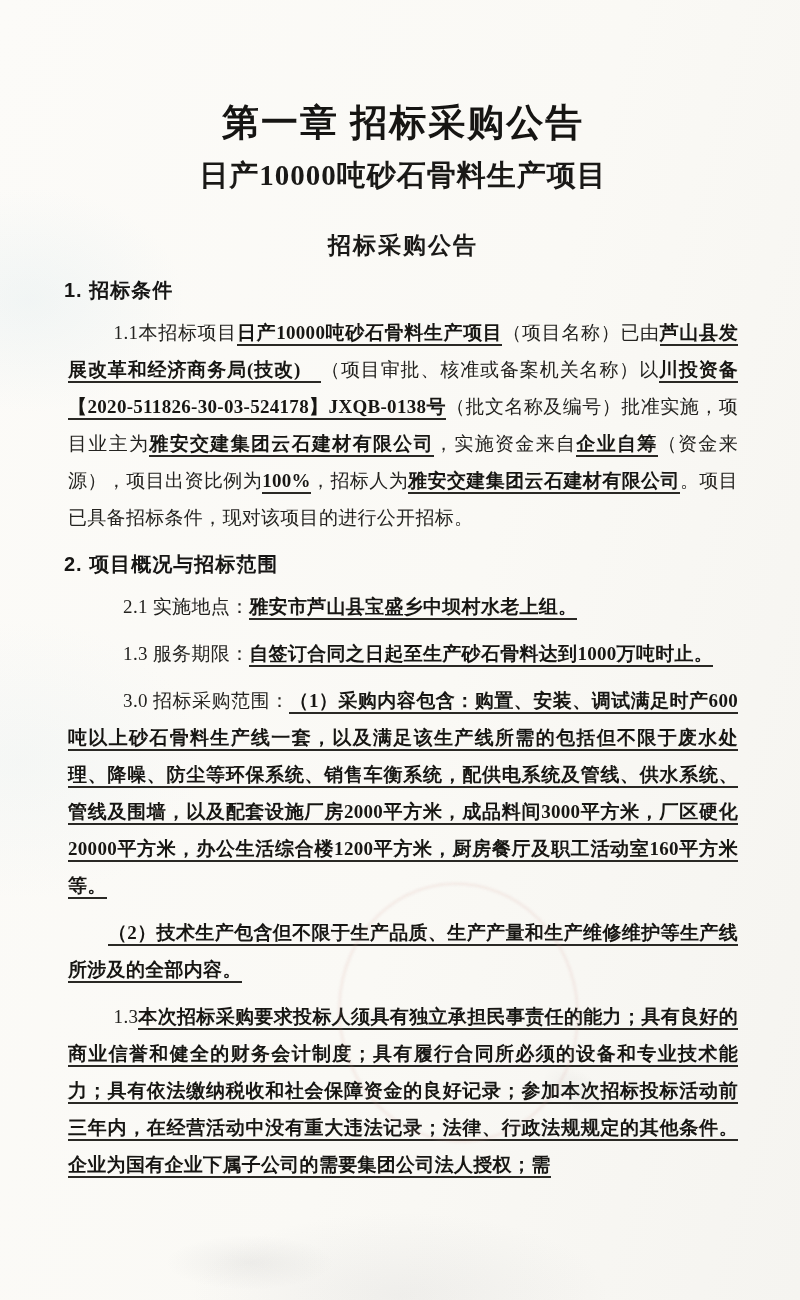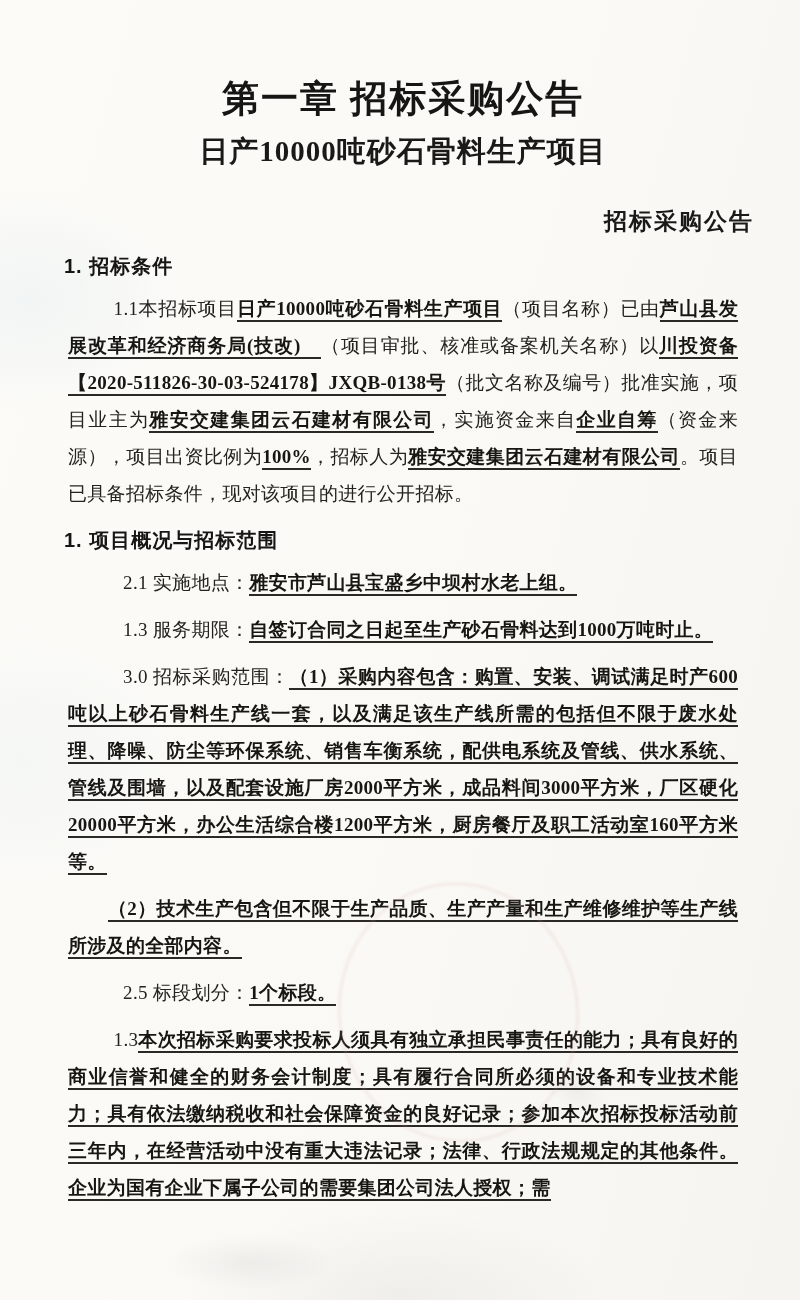--- a/index.html
+++ b/index.html
@@ -7,21 +7,21 @@
     width:800px;height:1300px;
     background:#eceae6;
     font-family:"Liberation Serif","DejaVu Serif",serif;
     overflow:hidden;
   }
   .page{
     position:relative;
     width:800px;height:1300px;
     background:linear-gradient(105deg,#fcfbf8 0%,#faf9f5 55%,#f5f4f0 100%);
     box-sizing:border-box;
-    padding:76px 46px 0 52px;
+    padding:100px 46px 0 52px;
     color:#1e1d1a;
     overflow:hidden;
   }
   
   .page::before{
     content:"";position:absolute;inset:0;pointer-events:none;
     background:
       radial-gradient(220px 160px at 30px 300px, rgba(210,228,235,0.25), transparent 70%),
       radial-gradient(260px 200px at 20px 760px, rgba(215,230,236,0.18), transparent 70%),
       radial-gradient(300px 120px at 400px 1296px, rgba(150,150,155,0.10), transparent 70%);
@@ -32,21 +32,20 @@
     line-height:46px;margin:0;color:#161513;
   }
   .project-title{
     font-size:29px;font-weight:700;letter-spacing:1px;
     line-height:38px;margin:10px 0 0 0;color:#1a1917;
   }
   .page-heading{
     font-size:23px;font-weight:700;letter-spacing:2px;
     line-height:30px;margin:36px 0 16px 0;color:#1a1917;
     font-family:"Liberation Sans","DejaVu Sans",sans-serif;
-    text-align:right;
   }
   .doc-body{position:relative;}
   .sec-heading{
     font-family:"Liberation Sans","DejaVu Sans",sans-serif;
     font-size:20px;font-weight:700;letter-spacing:1px;
     line-height:28px;margin:14px 0 6px 12px;color:#171615;
   }
   .para{
     font-size:19px;line-height:37px;margin:10px 16px;
     text-align:justify;color:#242320;
@@ -89,25 +88,24 @@
 
   <div class="titles">
     <h1 class="chapter-title">第一章 招标采购公告</h1>
     <h2 class="project-title">日产10000吨砂石骨料生产项目</h2>
     <h3 class="page-heading">招标采购公告</h3>
   </div>
 
   <div class="doc-body">
       <div class="sec-heading">1. 招标条件</div>
       <p class="para p-first"><span class="seg">1.1本招标项目</span><span class="seg filled">日产10000吨砂石骨料生产项目</span><span class="seg">（项目名称）已由</span><span class="seg filled">芦山县发展改革和经济商务局(技改)　</span><span class="seg">（项目审批、核准或备案机关名称）以</span><span class="seg filled">川投资备【2020-511826-30-03-524178】JXQB-0138号</span><span class="seg">（批文名称及编号）批准实施，项目业主为</span><span class="seg filled">雅安交建集团云石建材有限公司</span><span class="seg">，实施资金来自</span><span class="seg filled">企业自筹</span><span class="seg">（资金来源），项目出资比例为</span><span class="seg filled">100%</span><span class="seg">，招标人为</span><span class="seg filled">雅安交建集团云石建材有限公司</span><span class="seg">。项目已具备招标条件，现对该项目的进行公开招标。</span></p>
-      <div class="sec-heading">1. 项目概况与招标范围</div>
+      <div class="sec-heading">2. 项目概况与招标范围</div>
       <p class="para p-item"><span class="seg">2.1 实施地点：</span><span class="seg filled">雅安市芦山县宝盛乡中坝村水老上组。</span></p>
       <p class="para p-item"><span class="seg">1.3 服务期限：</span><span class="seg filled">自签订合同之日起至生产砂石骨料达到1000万吨时止。</span></p>
       <p class="para p-item"><span class="seg">3.0 招标采购范围：</span><span class="seg filled">（1）采购内容包含：购置、安装、调试满足时产600吨以上砂石骨料生产线一套，以及满足该生产线所需的包括但不限于废水处理、降噪、防尘等环保系统、销售车衡系统，配供电系统及管线、供水系统、管线及围墙，以及配套设施厂房2000平方米，成品料间3000平方米，厂区硬化20000平方米，办公生活综合楼1200平方米，厨房餐厅及职工活动室160平方米等。</span></p>
       <p class="para p-sub"><span class="seg filled">（2）技术生产包含但不限于生产品质、生产产量和生产维修维护等生产线所涉及的全部内容。</span></p>
-      <p class="para p-item"><span class="seg">2.5 标段划分：</span><span class="seg filled">1个标段。</span></p>
       <p class="para p-first"><span class="seg">1.3</span><span class="seg filled">本次招标采购要求投标人须具有独立承担民事责任的能力；具有良好的商业信誉和健全的财务会计制度；具有履行合同所必须的设备和专业技术能力；具有依法缴纳税收和社会保障资金的良好记录；参加本次招标投标活动前三年内，在经营活动中没有重大违法记录；法律、行政法规规定的其他条件。企业为国有企业下属子公司的需要集团公司法人授权；需</span></p>
     </div>
 
   <div class="scan-stain"></div>
   <div class="scan-smudge-1"></div>
   <div class="scan-smudge-2"></div>
 </div>
 
 </body></html>

